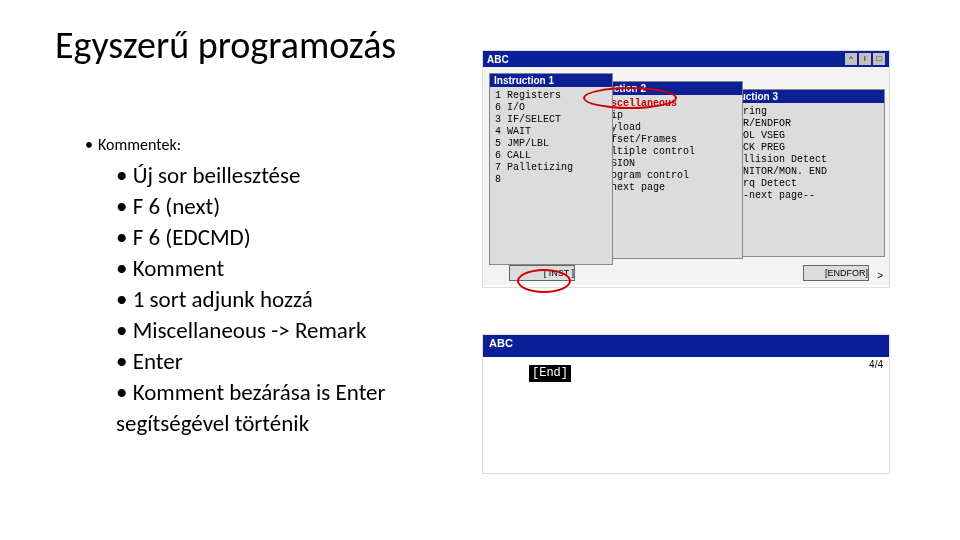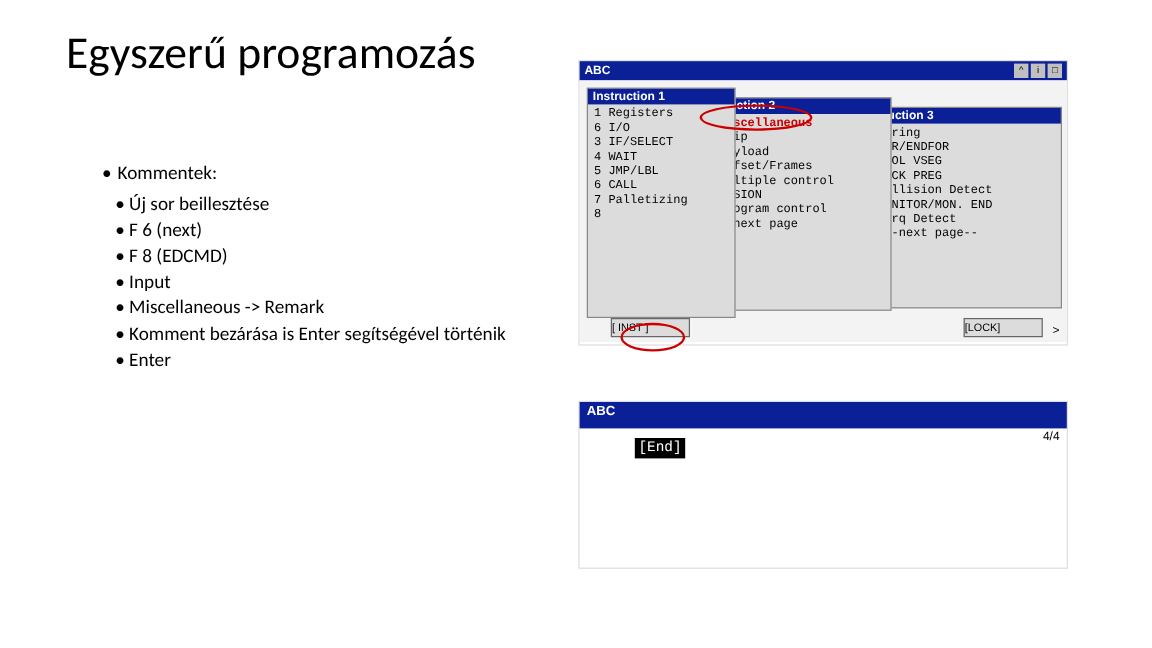--- a/index.html
+++ b/index.html
@@ -1,40 +1,40 @@
 <!DOCTYPE html>
 <html><head>
 <meta charset="utf-8">
 <style>
   html,body{margin:0;padding:0;width:960px;height:540px;background:#fff;font-family:"Calibri","Segoe UI",sans-serif;color:#000;overflow:hidden}
   .slide{position:relative;width:960px;height:540px}
   .title{position:absolute;left:55px;top:22px;font-size:38px;font-weight:400}
   .left-col{position:absolute;left:80px;top:135px;width:370px;font-size:24px}
   .h2{font-size:16px;margin-bottom:6px}
   .dot{display:inline-block;width:18px;text-align:center}
-  ul.sub{list-style:none;margin:4px 0 0 16px;padding:0;font-size:16px;line-height:1.35}
+  ul.sub{list-style:none;margin:4px 0 0 36px;padding:0;font-size:23px;line-height:1.35}
   ul.sub li::before{content:"• ";}
   
   .shot1{position:absolute;left:482px;top:50px;width:406px;height:236px;background:#fff;border:1px solid #ddd}
   .titlebar{height:16px;background:#0b1f97;display:flex;align-items:center;justify-content:space-between;padding:0 4px}
   .titlebar span{color:#fff;font:bold 10px Arial}
   .titlebar .ic{display:flex;gap:2px}
   .titlebar .ic b{width:12px;height:12px;background:#c0c0c0;display:block;font:8px/12px Arial;text-align:center;color:#000}
   .inner1{position:relative;height:218px;background:#f3f3f3;font:10px/12px "Courier New",monospace}
   .pane{position:absolute;background:#dcdcdc;border:1px solid #888;padding:3px 5px 3px 5px}
   .pane .hd{background:#0b1f97;color:#fff;font:bold 10px Arial;padding:1px 4px;margin:-3px -5px 3px -5px}
   .paneA{left:6px;top:6px;width:112px;height:184px}
   .paneB{left:98px;top:14px;width:150px;height:170px}
   .paneC{left:230px;top:22px;width:160px;height:160px}
   .item{white-space:pre}
   .hl{color:#c00;font-weight:bold}
   .circ{position:absolute;border:2px solid #c00;border-radius:50%}
   .circA{left:100px;top:20px;width:90px;height:18px}
   .circB{left:34px;top:218px;width:50px;height:20px}
-  .btn{position:absolute;bottom:4px;height:14px;background:#dcdcdc;border:1px solid #666;font:9px/14px Arial;text-align:left}
+  .btn{position:absolute;bottom:4px;height:14px;background:#dcdcdc;border:1px solid #666;font:9px/14px Arial;text-align:right}
   .btnL{left:26px;width:64px}
   .btnR{right:20px;width:64px}
   .arrow{position:absolute;right:6px;bottom:4px;font:10px Arial}
   
   .shot2{position:absolute;left:482px;top:334px;width:406px;height:138px;background:#fff;border:1px solid #ddd}
   .tbar2{height:18px;background:#0b1f97;color:#fff;font:bold 11px Arial;padding:2px 6px}
   .body2{padding:8px 10px;font:12px/17px "Courier New",monospace;position:relative;height:104px}
   .pg{position:absolute;right:6px;top:2px;font:10px Arial}
   .end{display:inline-block;background:#000;color:#fff;padding:0 3px}
 </style>
@@ -42,25 +42,26 @@
 <body>
 
 <div class="slide">
   <div class="title">Egyszerű programozás</div>
 
   <div class="left-col">
     <div class="h2"><span class="dot">•</span><span>Kommentek:</span></div>
     <ul class="sub">
       <li>Új sor beillesztése</li>
       <li>F 6 (next)</li>
-      <li>F 8 (EDCMD)</li>
-      <li>Input</li>
+      <li>F 6 (EDCMD)</li>
+      <li>Komment</li>
+      <li>1 sort adjunk hozzá</li>
       <li>Miscellaneous -&gt; Remark</li>
+      <li>Enter</li>
       <li>Komment bezárása is Enter segítségével történik</li>
-      <li>Enter</li>
     </ul>
   </div>
 
   <div class="shot1">
     <div class="titlebar">
       <span>ABC</span>
       <span class="ic">
         <b>^</b>
         <b>i</b>
         <b>□</b>
@@ -95,21 +96,21 @@
         <div class="item">6 I/O</div>
         <div class="item">3 IF/SELECT</div>
         <div class="item">4 WAIT</div>
         <div class="item">5 JMP/LBL</div>
         <div class="item">6 CALL</div>
         <div class="item">7 Palletizing</div>
         <div class="item">8</div>
       </div>
       <div class="circ circA"></div>
       <div class="btn btnL">[ INST ]</div>
-      <div class="btn btnR">[LOCK]</div>
+      <div class="btn btnR">[ENDFOR]</div>
       <div class="arrow">&gt;</div>
     </div>
     <div class="circ circB"></div>
   </div>
 
   <div class="shot2">
     <div class="tbar2"><span>ABC</span></div>
     <div class="body2">
       <div class="pg">4/4</div>
       <div>&nbsp;&nbsp;&nbsp;&nbsp;&nbsp;<span class="end">[End]</span></div>

